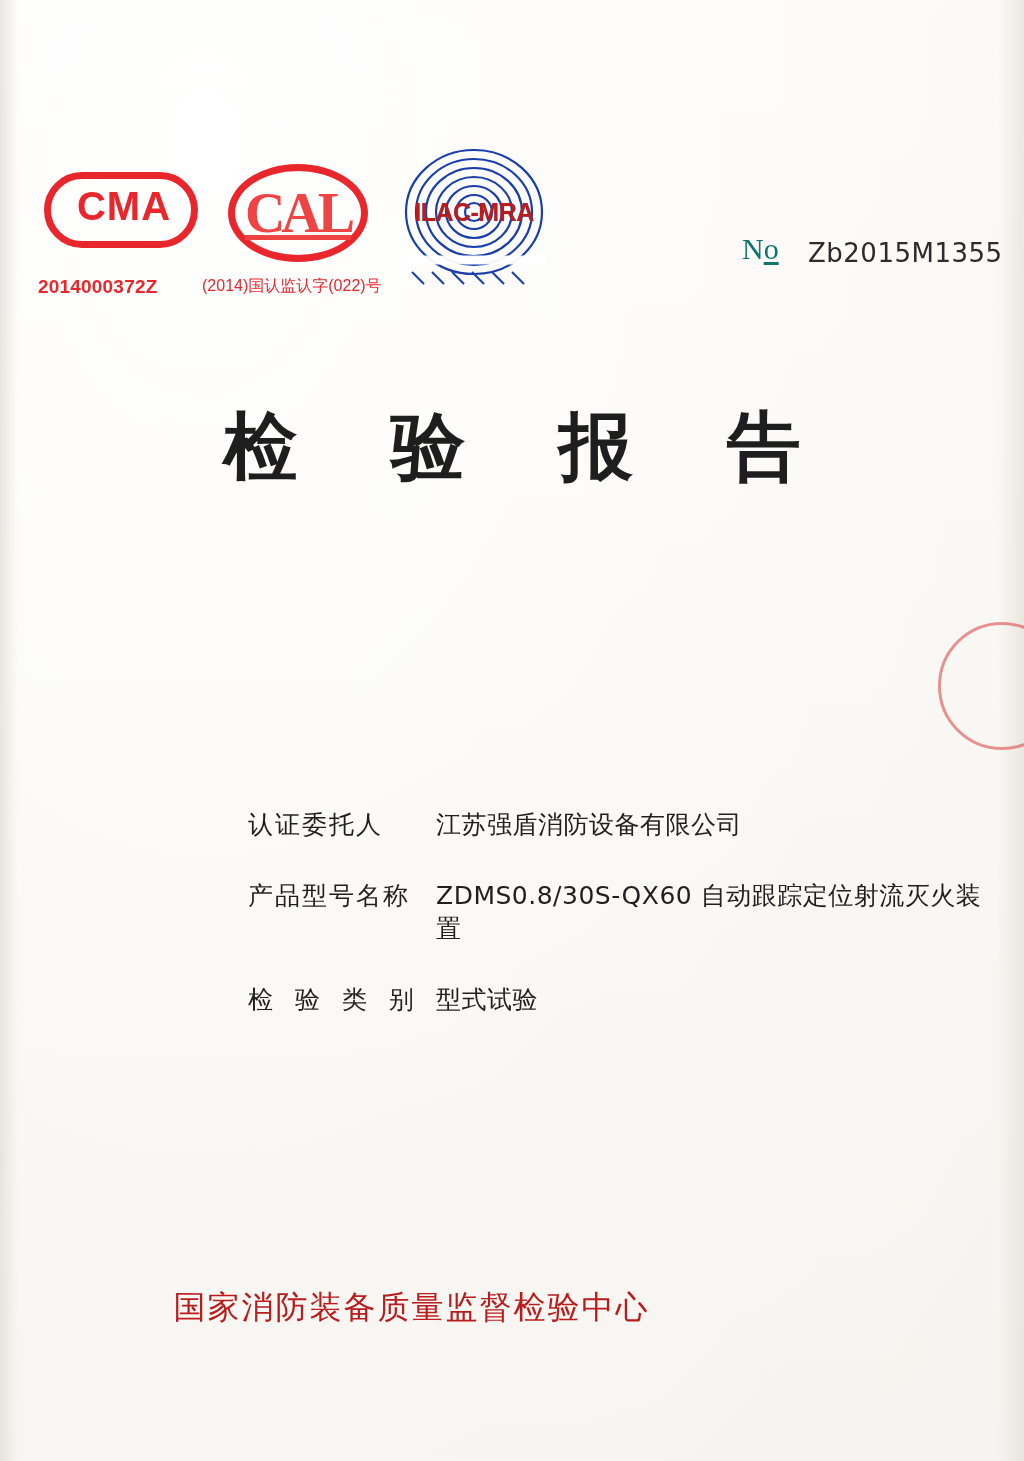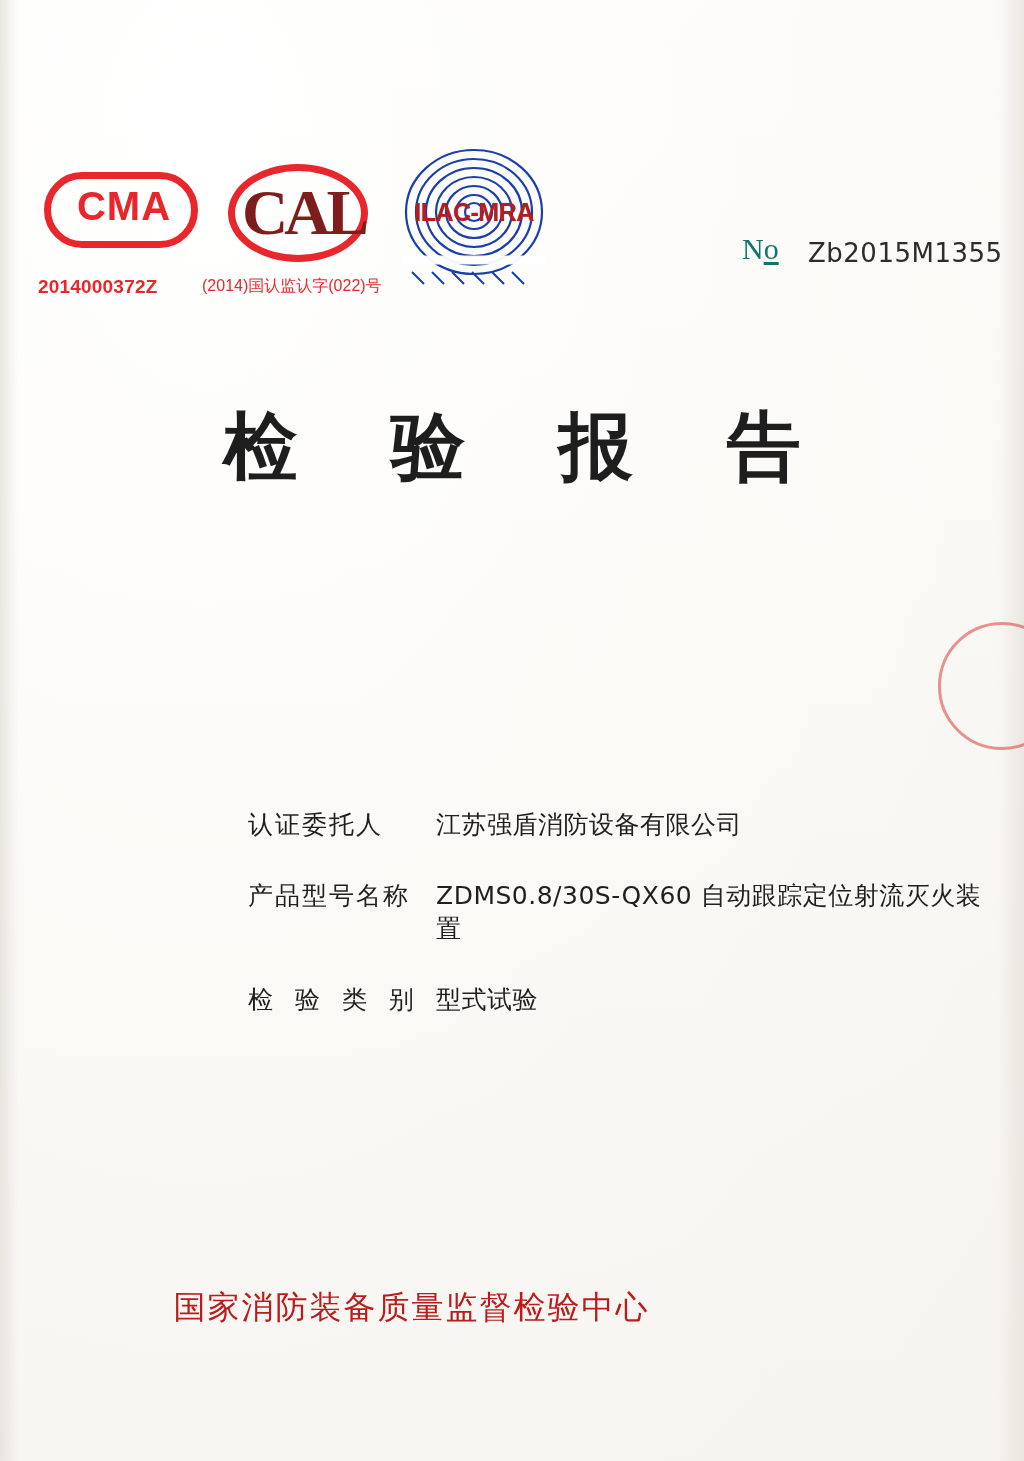--- a/index.html
+++ b/index.html
@@ -104,27 +104,28 @@
     height: 98px;
     border: 7px solid #e8262b;
     border-radius: 50%;
     box-sizing: border-box;
   }
   .cal-inner {
     position: absolute;
     left: 14px; top: 18px;
     width: 112px;
     height: 74px;
-    color: #7f1d1d;
-    font-weight: bold;
-    font-size: 64px;
+    color: #ef4444;
+    font-weight: bold;
+    font-size: 56px;
     line-height: 74px;
     text-align: center;
     letter-spacing: -4px;
     font-family: "Liberation Serif", serif;
+    text-decoration: underline;
   }
   .cal-num {
     position: absolute;
     left: 202px;
     top: 146px;
     font-weight: normal;
     font-size: 16px;
     color: #e8262b;
   }
 

